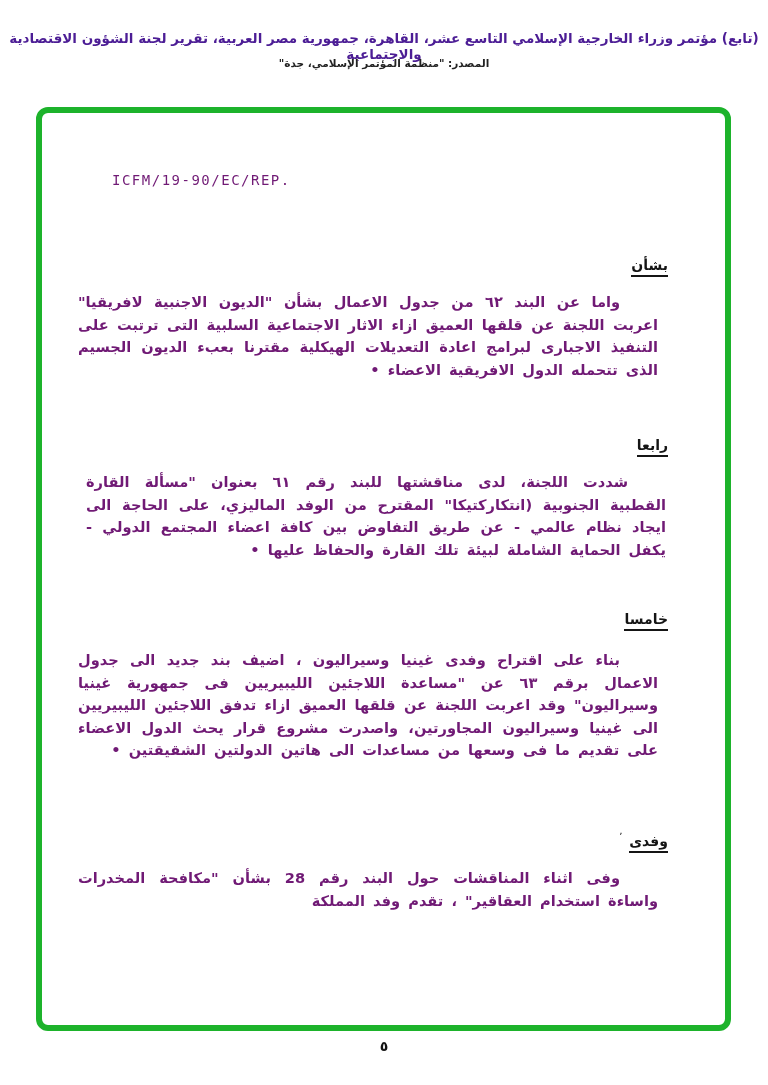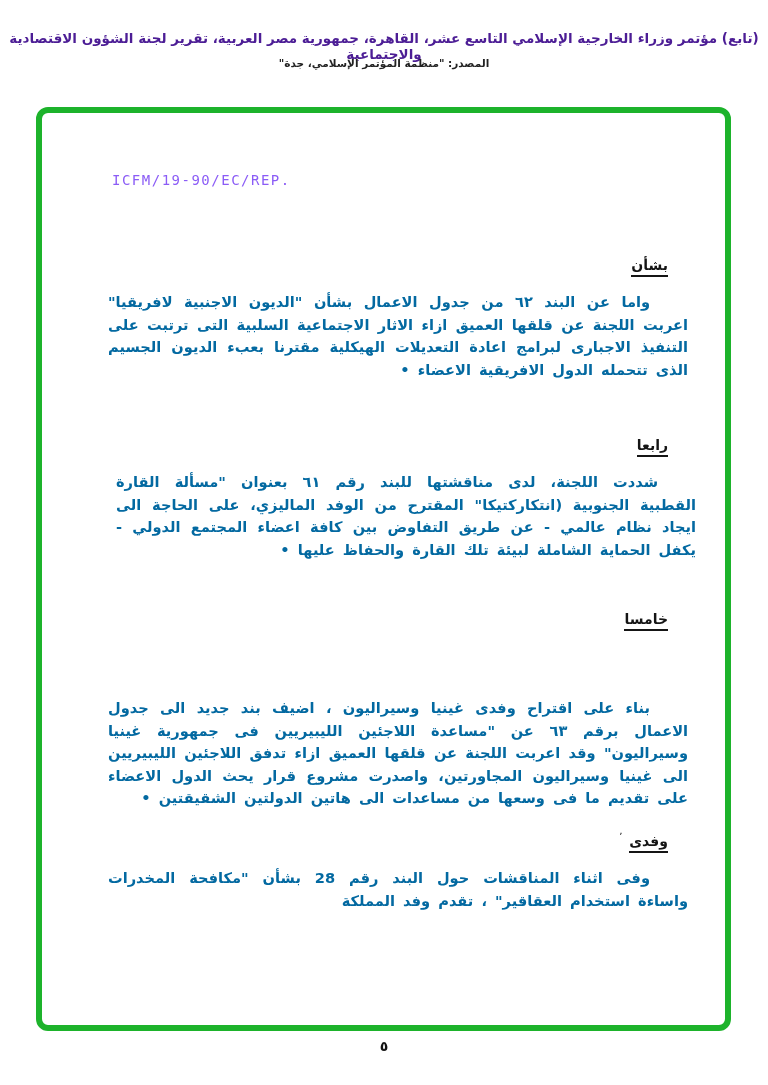--- a/index.html
+++ b/index.html
@@ -24,45 +24,45 @@
   
   .frame{
     position:absolute;left:36px;top:107px;width:695px;height:924px;
     border:6px solid var(--green);border-radius:12px;box-sizing:border-box;
     background:#fff;
   }
   
   .docref{
     position:absolute;left:112px;top:172px;
     font-family:"DejaVu Sans Mono",monospace;
-    font-size:14px;letter-spacing:1.5px;color:#8b5cf6;
+    font-size:14px;letter-spacing:1.5px;color:#701a75;
   }
   
   .sec-h{
     position:absolute;right:100px;
     direction:rtl;font-weight:bold;font-size:14px;color:#151515;
     border-bottom:2px solid #151515;padding-bottom:3px;line-height:1;
   }
   .sec-h .mark{border-bottom:none;font-weight:normal;}
   .h0{top:258px;}
   .h1{top:438px;text-align:right;}
   .h2{top:612px;margin-left:12px;}
   .h3{top:834px;}
   .h3 .mark{position:absolute;left:-10px;top:-2px;font-size:10px;}
   
   .para{
-    position:absolute;left:108px;width:580px;
+    position:absolute;left:78px;width:580px;
     direction:rtl;text-align:justify;
     font-weight:bold;font-size:14.6px;line-height:22.6px;
-    word-spacing:3px;color:#0369a1;
+    word-spacing:3px;color:#701a75;
     text-indent:38px;
   }
   .p0{top:291px;}
   .p1{top:471px;margin-left:8px;}
-  .p2{top:649px;margin-top:48px;}
+  .p2{top:649px;}
   .p3{top:867px;}
   
   .pagenum{
     position:absolute;left:0;right:0;top:1038px;text-align:center;
     font-weight:bold;font-size:14px;color:#111;
   }
 </style>
 </head>
 <body>
 

